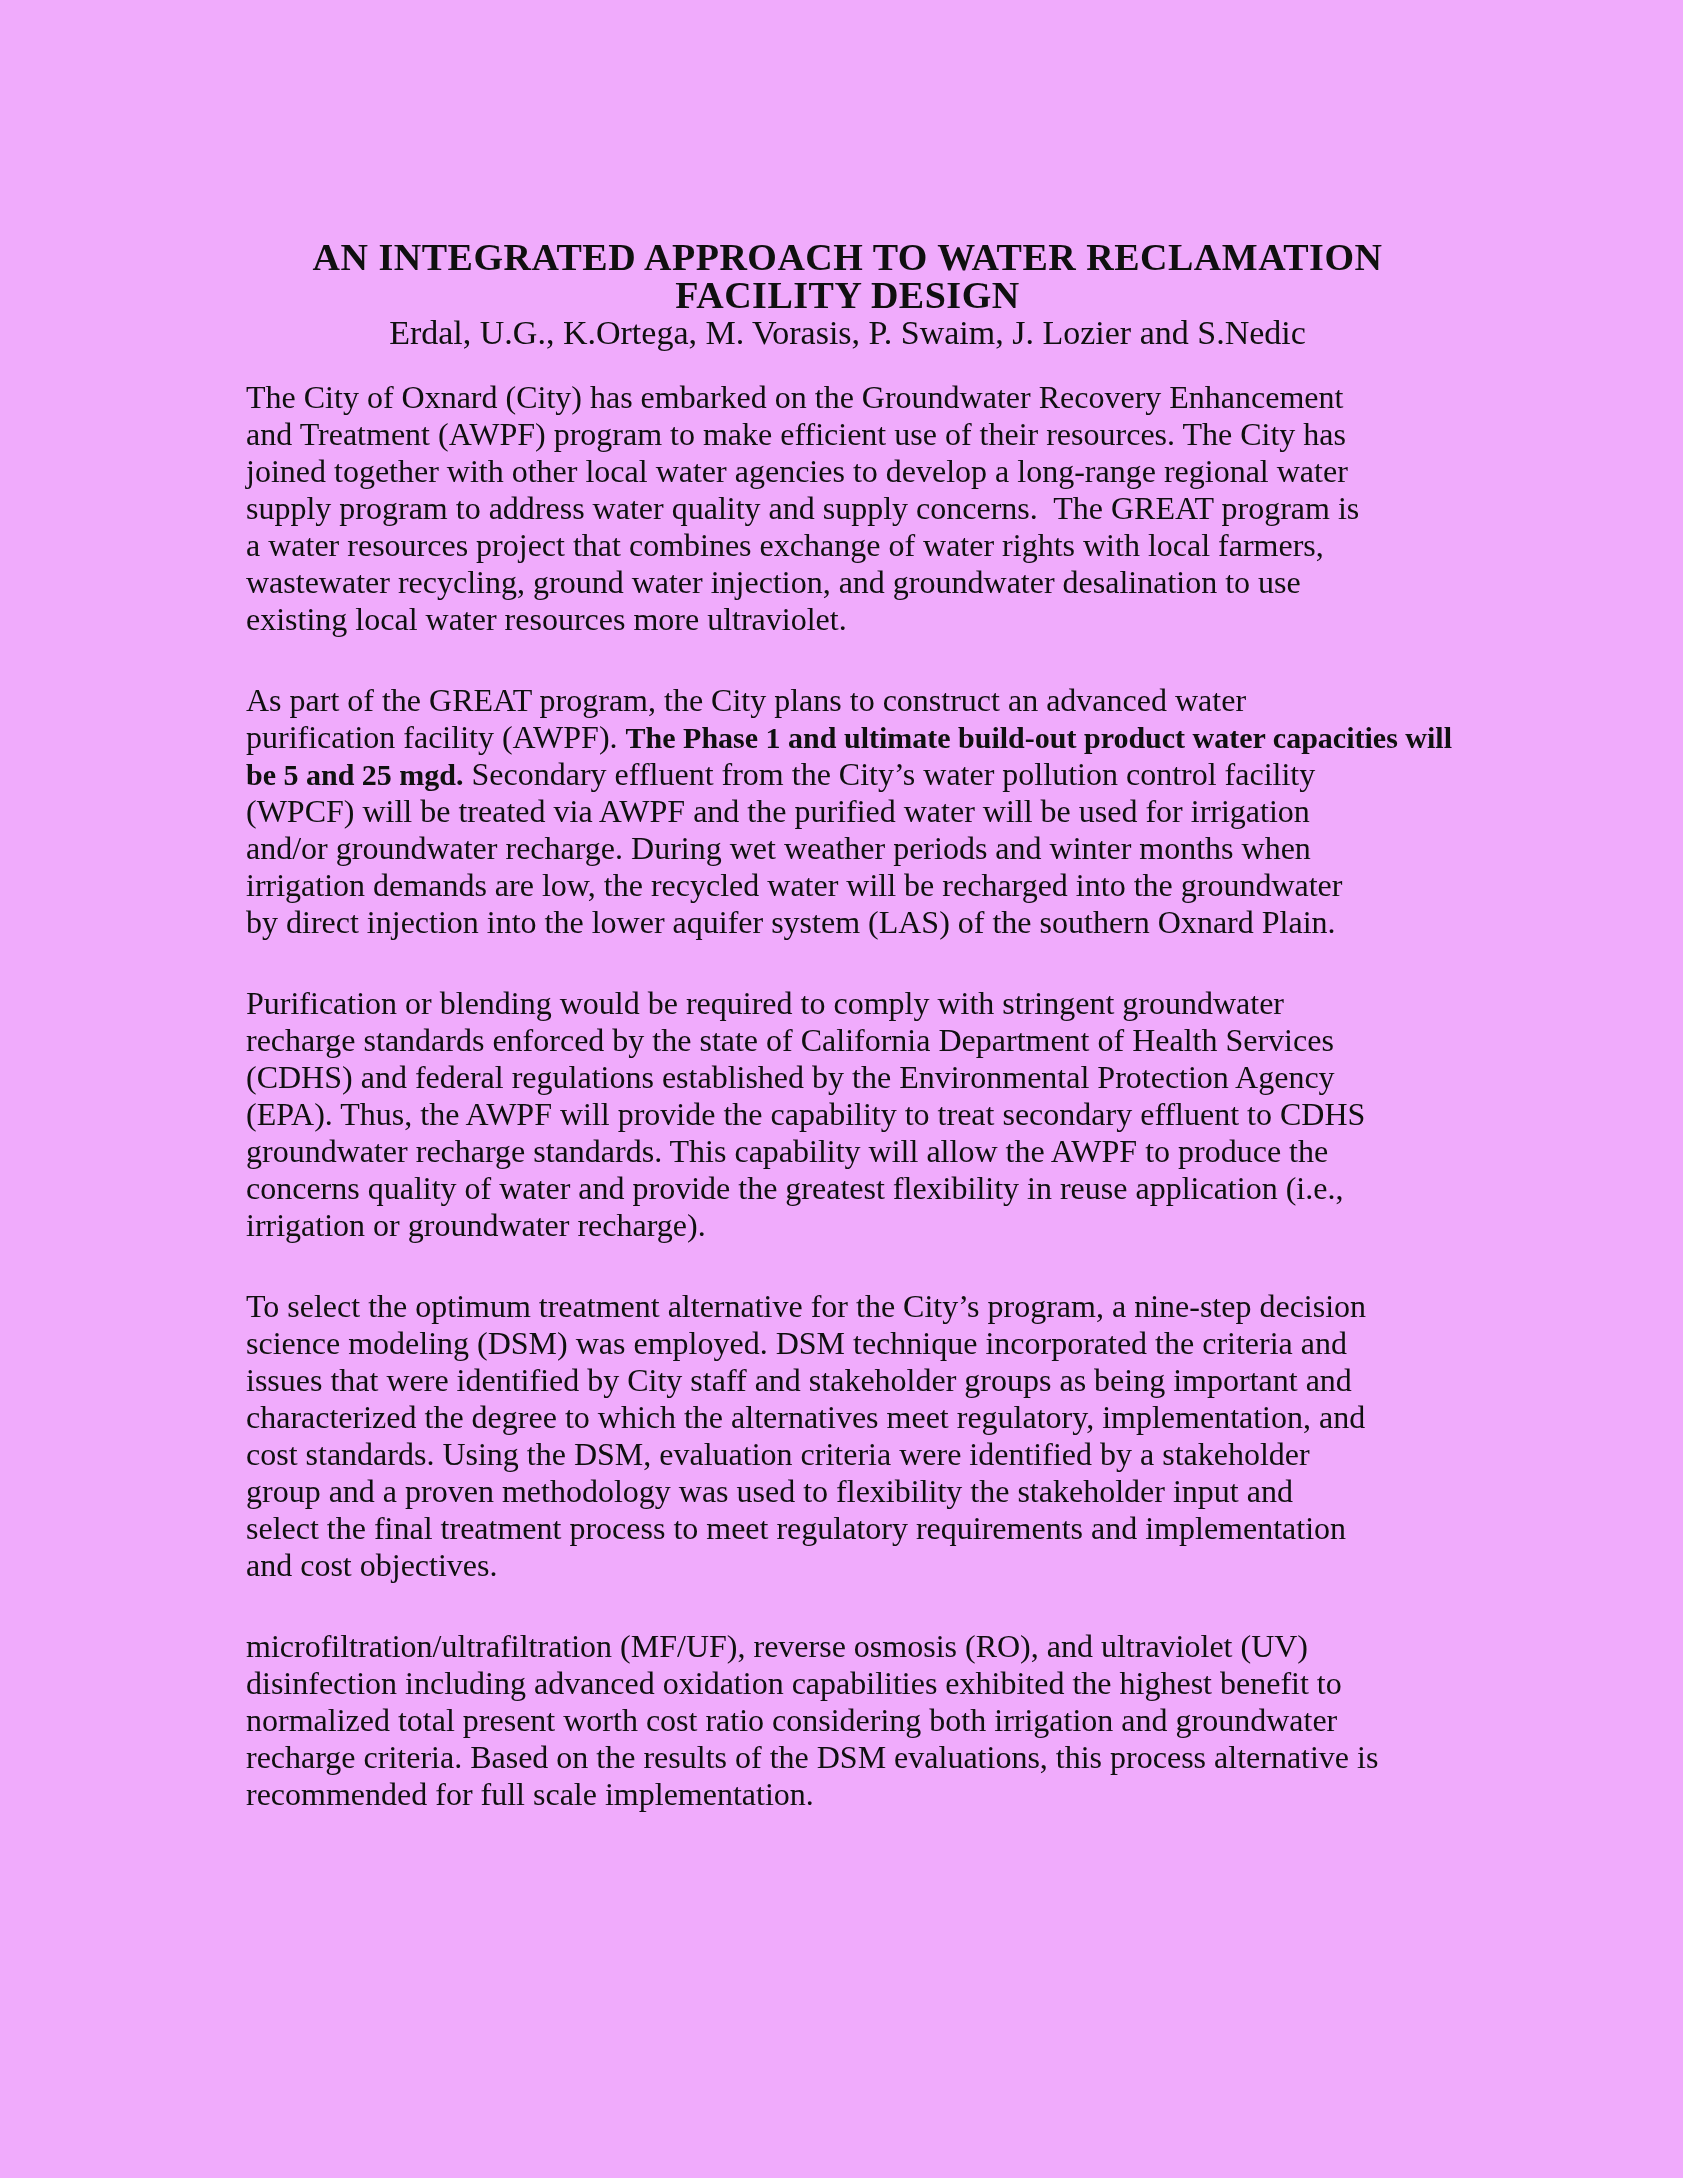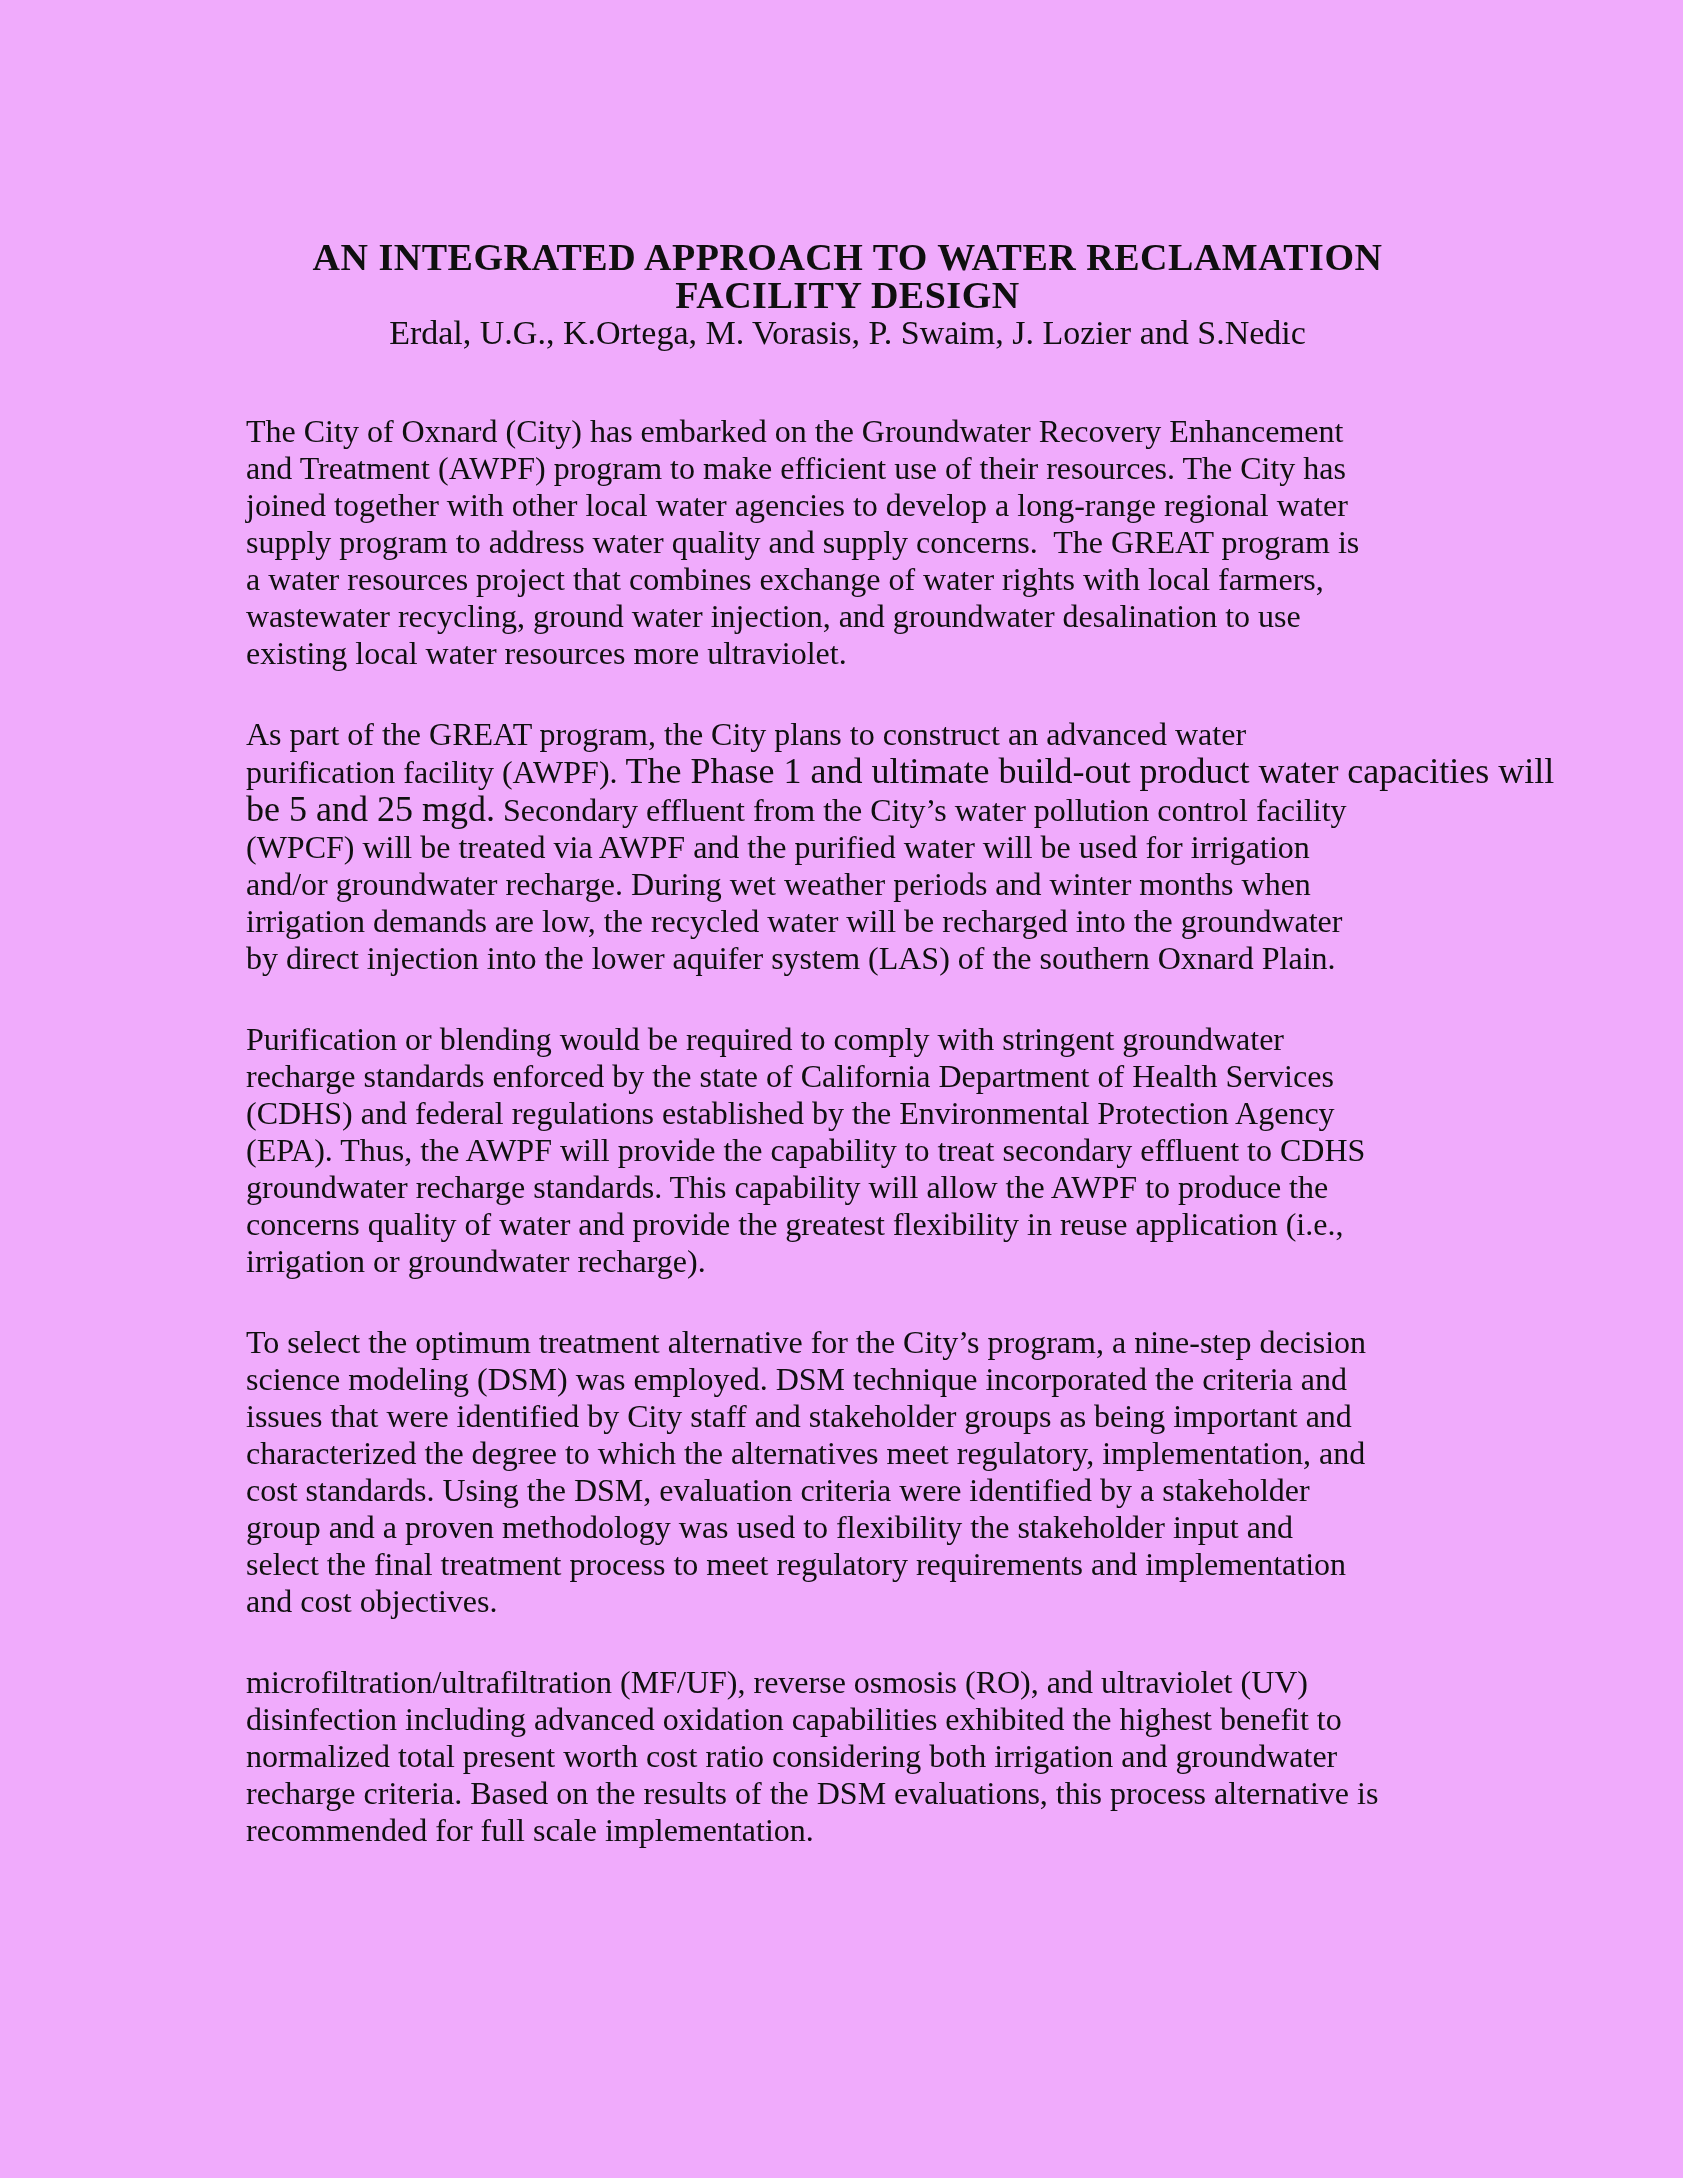--- a/index.html
+++ b/index.html
@@ -26,33 +26,34 @@
     text-align: center;
     font-weight: bold;
     font-size: 38px;
     line-height: 38px;
     letter-spacing: 0.5px;
   }
   .authors {
     text-align: center;
     font-size: 34px;
     line-height: 38px;
-    margin-bottom: 61px;
+    margin-bottom: 27px;
   }
   .paragraph {
     margin: 0 0 44px 0;
   }
   .line {
     white-space: pre;       
     font-size: 32px;
     line-height: 37px;
   }
   .alt-font {
     
-    font-size: 36px;
+    font-size: 30px;
+    font-weight: bold;
   }
 </style>
 </head>
 <body>
 
 <div class="page">
   <div class="content">
     <div class="title">
       <div>AN INTEGRATED APPROACH TO WATER RECLAMATION</div>
       <div>FACILITY DESIGN</div>

